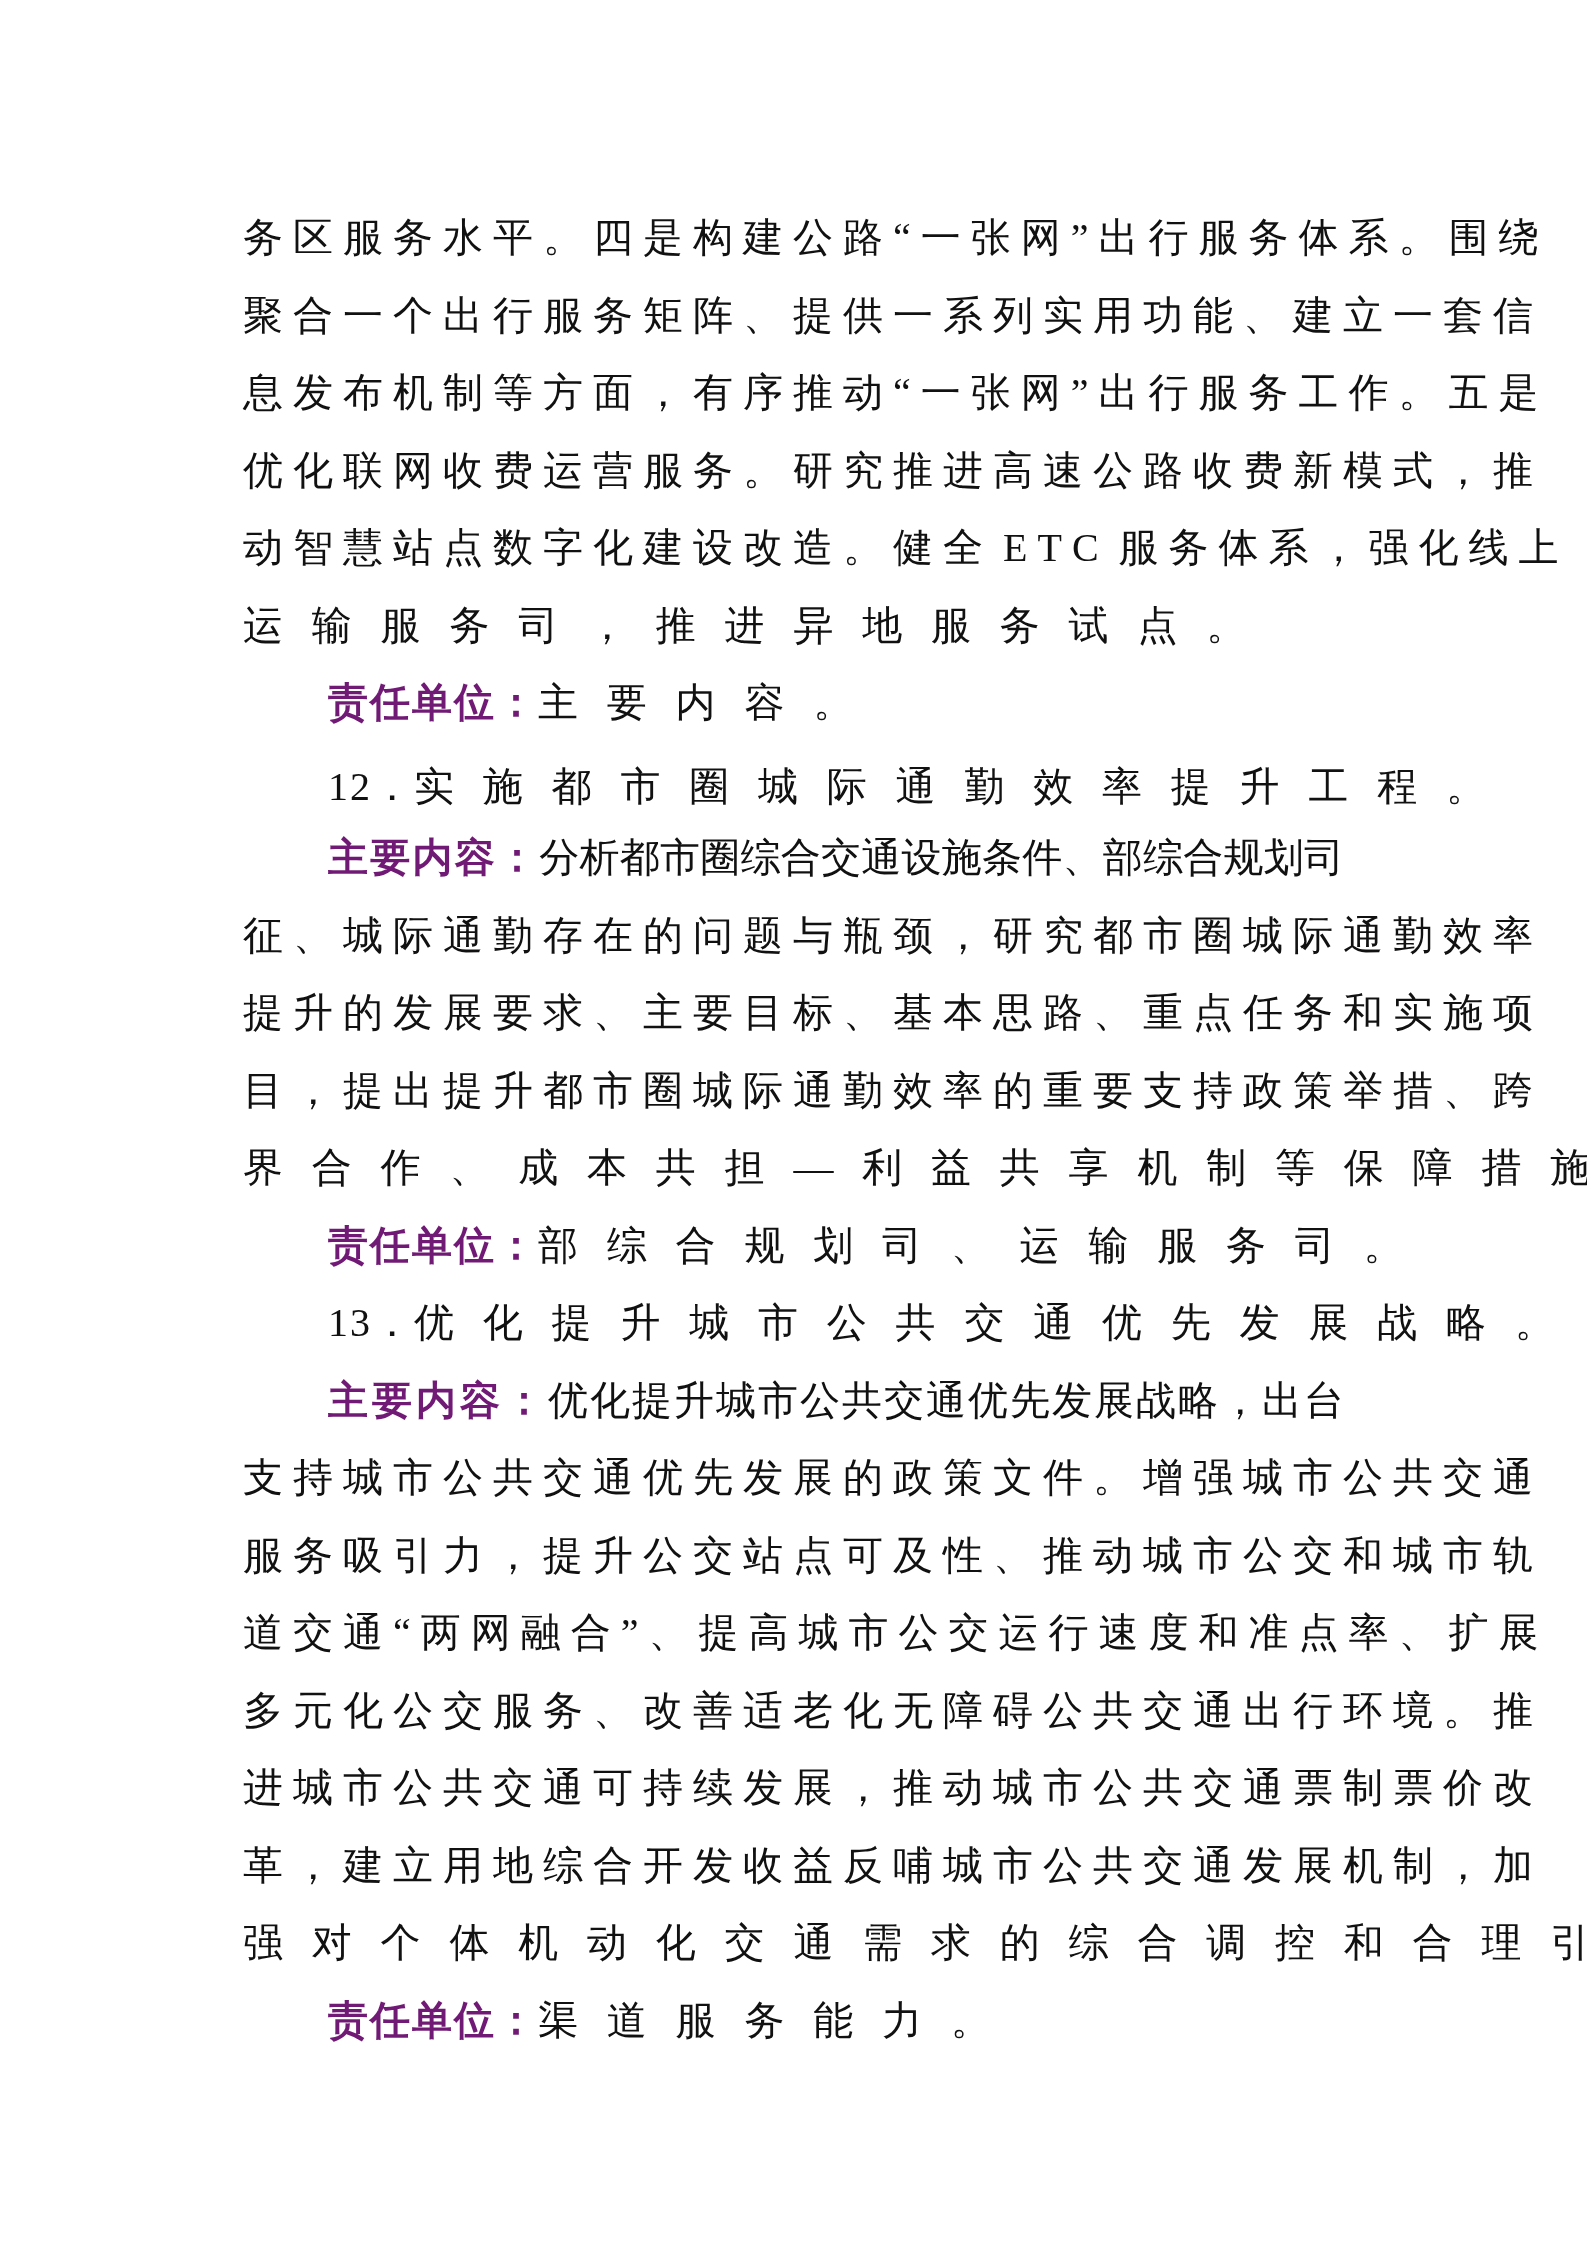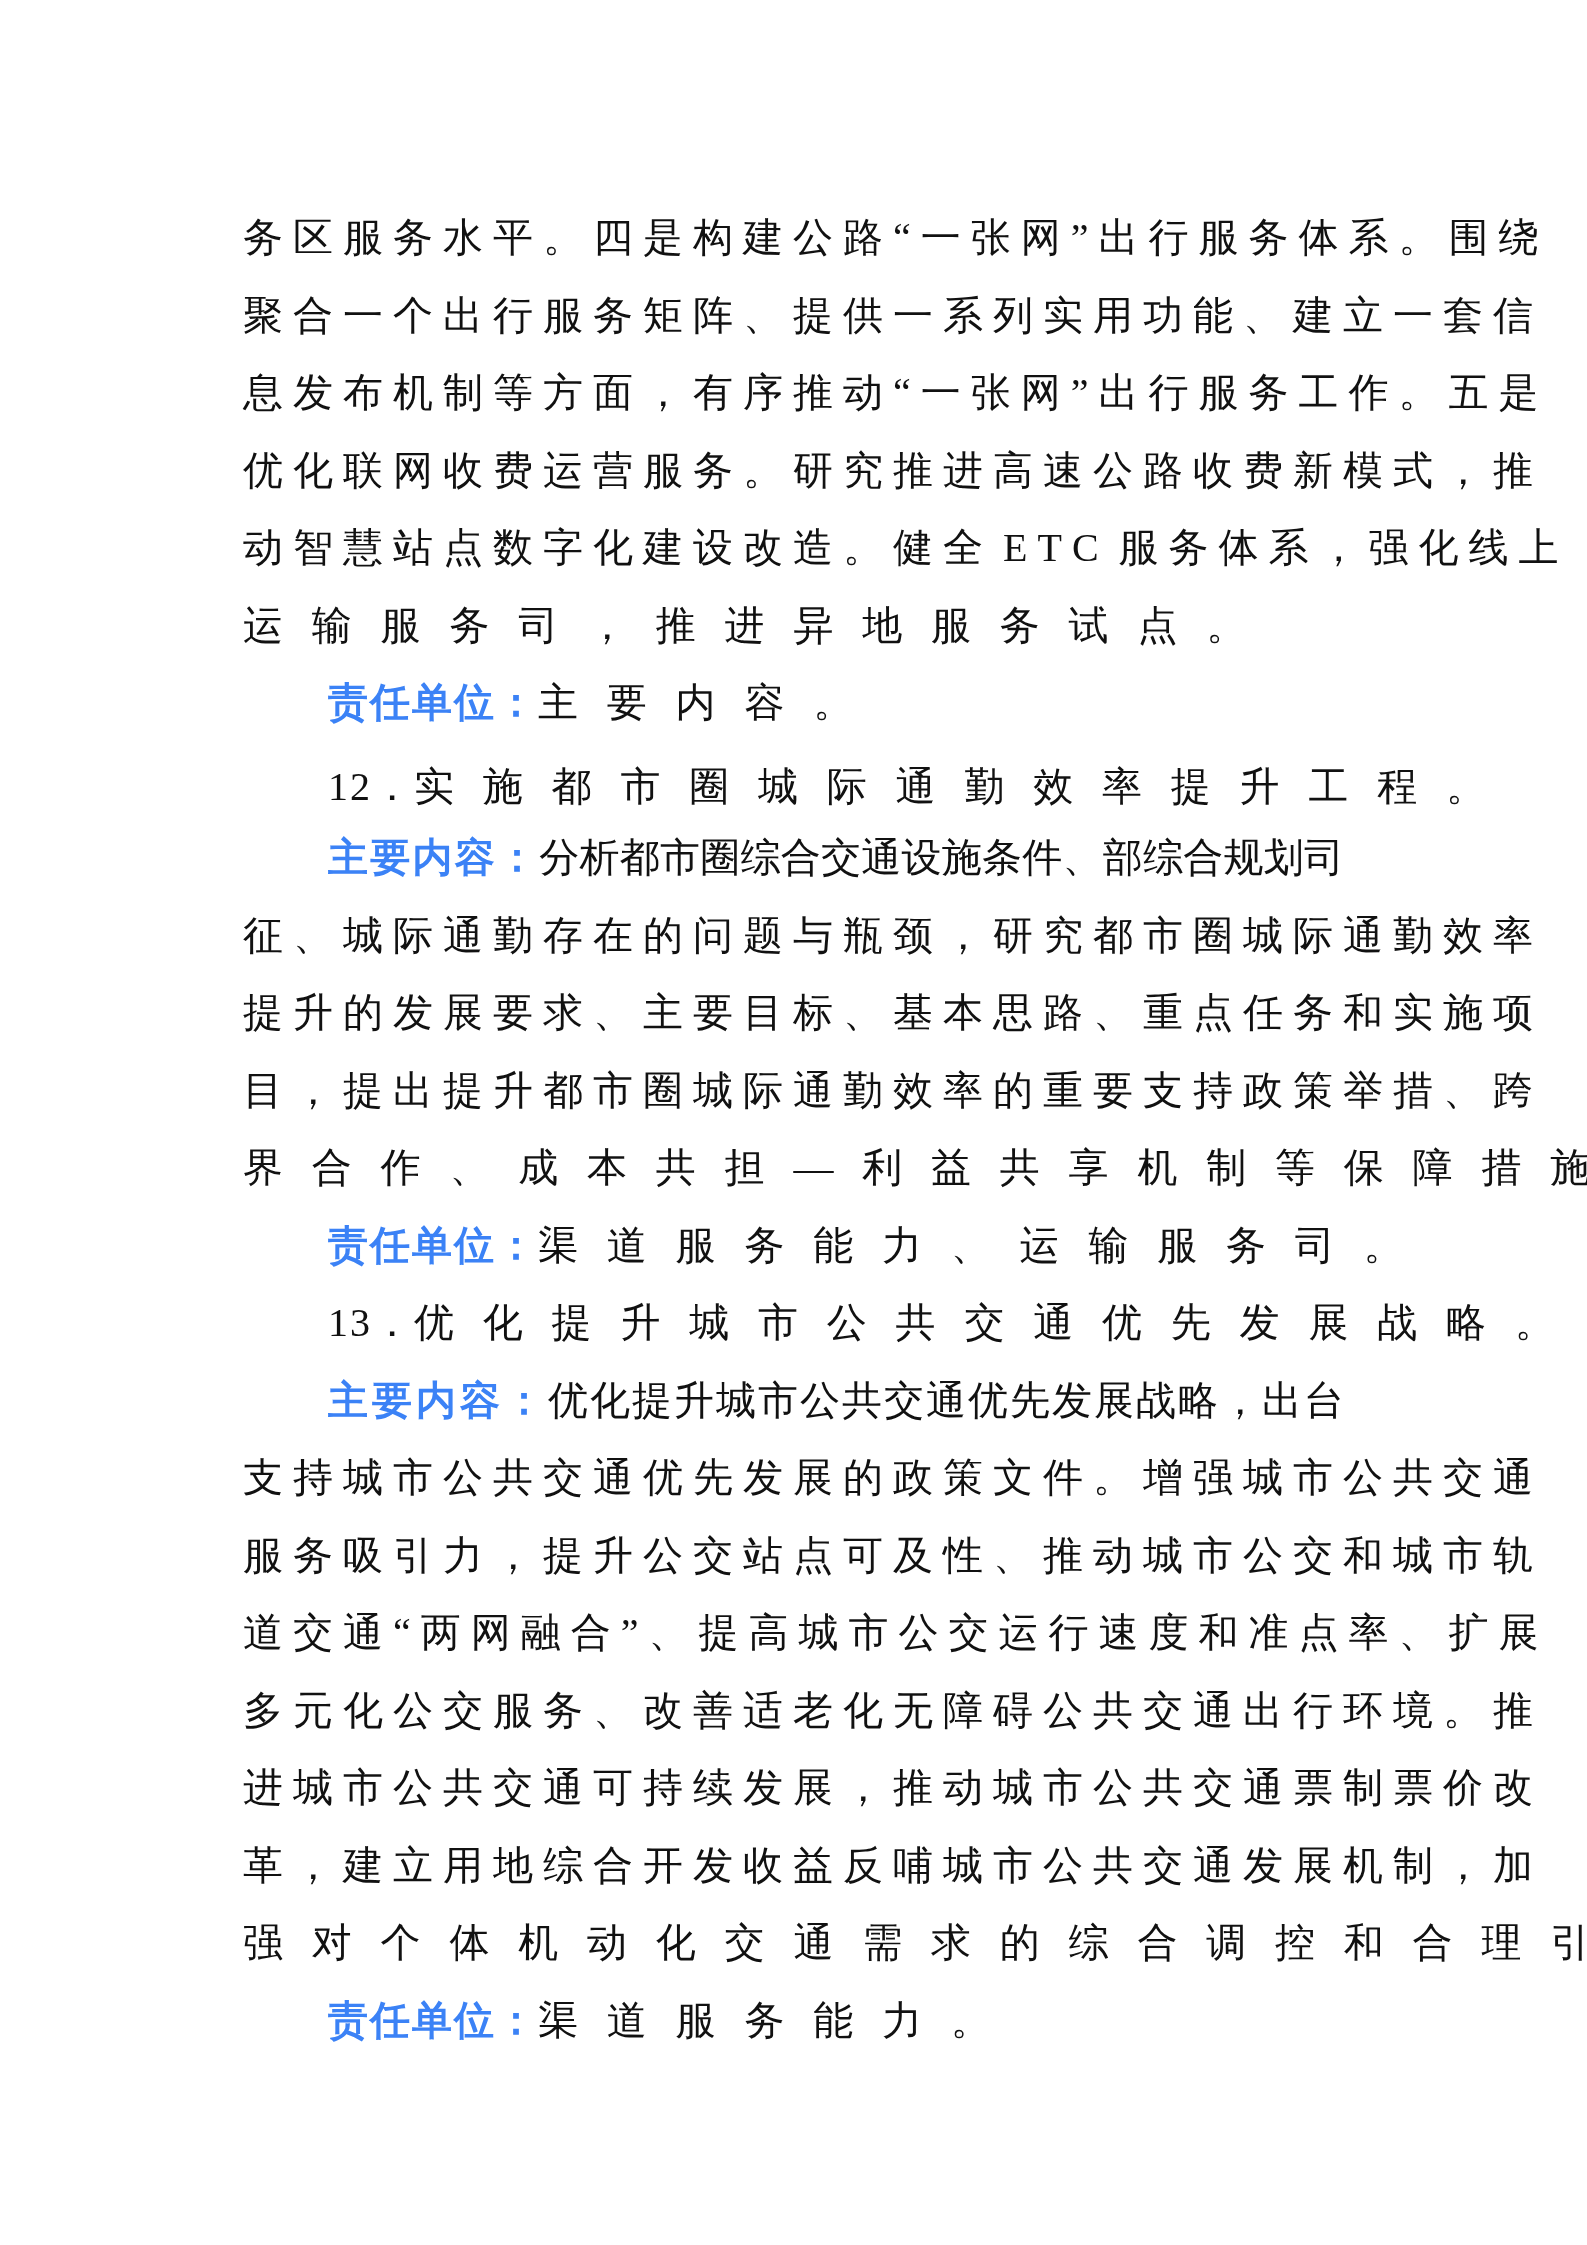--- a/index.html
+++ b/index.html
@@ -37,21 +37,21 @@
     text-align-last: left;
     letter-spacing: 28.8px;
   }
   .line.indent {
     left: 85px;
     width: 1016px;
   }
   .label {
     font-family: Liberation Mono, monospace;
     font-weight: bold;
-    color: #3b82f6;
+    color: #701a75;
     letter-spacing: 2px;
   }
   .heading-num {
     font-family: "Liberation Serif", "DejaVu Serif", serif;
     letter-spacing: 2px;
   }
 </style>
 </head>
 <body>
 
@@ -67,21 +67,21 @@
   <div class="line last indent" style="top:664px"><span class="label">责任单位：</span><span>主要内容。</span></div>
 
   <div class="line last indent" style="top:748px"><span class="heading-num">12．</span><span>实施都市圈城际通勤效率提升工程。</span></div>
 
   <div class="line indent" style="top:819px"><span class="label">主要内容：</span><span>分析都市圈综合交通设施条件、部综合规划司</span></div>
   <div class="line" style="top: 897px; word-spacing: 0px;"><span style="display: inline-block;">征</span> <span style="display: inline-block;">、</span> <span style="display: inline-block;">城</span> <span style="display: inline-block;">际</span> <span style="display: inline-block;">通</span> <span style="display: inline-block;">勤</span> <span style="display: inline-block;">存</span> <span style="display: inline-block;">在</span> <span style="display: inline-block;">的</span> <span style="display: inline-block;">问</span> <span style="display: inline-block;">题</span> <span style="display: inline-block;">与</span> <span style="display: inline-block;">瓶</span> <span style="display: inline-block;">颈</span> <span style="display: inline-block;">，</span> <span style="display: inline-block;">研</span> <span style="display: inline-block;">究</span> <span style="display: inline-block;">都</span> <span style="display: inline-block;">市</span> <span style="display: inline-block;">圈</span> <span style="display: inline-block;">城</span> <span style="display: inline-block;">际</span> <span style="display: inline-block;">通</span> <span style="display: inline-block;">勤</span> <span style="display: inline-block;">效</span> <span style="display: inline-block;">率</span> </div>
   <div class="line" style="top: 974px; word-spacing: 0px;"><span style="display: inline-block;">提</span> <span style="display: inline-block;">升</span> <span style="display: inline-block;">的</span> <span style="display: inline-block;">发</span> <span style="display: inline-block;">展</span> <span style="display: inline-block;">要</span> <span style="display: inline-block;">求</span> <span style="display: inline-block;">、</span> <span style="display: inline-block;">主</span> <span style="display: inline-block;">要</span> <span style="display: inline-block;">目</span> <span style="display: inline-block;">标</span> <span style="display: inline-block;">、</span> <span style="display: inline-block;">基</span> <span style="display: inline-block;">本</span> <span style="display: inline-block;">思</span> <span style="display: inline-block;">路</span> <span style="display: inline-block;">、</span> <span style="display: inline-block;">重</span> <span style="display: inline-block;">点</span> <span style="display: inline-block;">任</span> <span style="display: inline-block;">务</span> <span style="display: inline-block;">和</span> <span style="display: inline-block;">实</span> <span style="display: inline-block;">施</span> <span style="display: inline-block;">项</span> </div>
   <div class="line" style="top: 1052px; word-spacing: 0px;"><span style="display: inline-block;">目</span> <span style="display: inline-block;">，</span> <span style="display: inline-block;">提</span> <span style="display: inline-block;">出</span> <span style="display: inline-block;">提</span> <span style="display: inline-block;">升</span> <span style="display: inline-block;">都</span> <span style="display: inline-block;">市</span> <span style="display: inline-block;">圈</span> <span style="display: inline-block;">城</span> <span style="display: inline-block;">际</span> <span style="display: inline-block;">通</span> <span style="display: inline-block;">勤</span> <span style="display: inline-block;">效</span> <span style="display: inline-block;">率</span> <span style="display: inline-block;">的</span> <span style="display: inline-block;">重</span> <span style="display: inline-block;">要</span> <span style="display: inline-block;">支</span> <span style="display: inline-block;">持</span> <span style="display: inline-block;">政</span> <span style="display: inline-block;">策</span> <span style="display: inline-block;">举</span> <span style="display: inline-block;">措</span> <span style="display: inline-block;">、</span> <span style="display: inline-block;">跨</span> </div>
   <div class="line last" style="top:1129px">界合作、成本共担—利益共享机制等保障措施。</div>
 
-  <div class="line last indent" style="top:1207px"><span class="label">责任单位：</span><span>渠道服务能力、运输服务司。</span></div>
+  <div class="line last indent" style="top:1207px"><span class="label">责任单位：</span><span>部综合规划司、运输服务司。</span></div>
 
   <div class="line last indent" style="top:1284px"><span class="heading-num">13．</span><span>优化提升城市公共交通优先发展战略。</span></div>
 
   <div class="line indent" style="top:1362px"><span class="label">主要内容：</span><span>优化提升城市公共交通优先发展战略，出台</span></div>
   <div class="line" style="top: 1439px; word-spacing: 0px;"><span style="display: inline-block;">支</span> <span style="display: inline-block;">持</span> <span style="display: inline-block;">城</span> <span style="display: inline-block;">市</span> <span style="display: inline-block;">公</span> <span style="display: inline-block;">共</span> <span style="display: inline-block;">交</span> <span style="display: inline-block;">通</span> <span style="display: inline-block;">优</span> <span style="display: inline-block;">先</span> <span style="display: inline-block;">发</span> <span style="display: inline-block;">展</span> <span style="display: inline-block;">的</span> <span style="display: inline-block;">政</span> <span style="display: inline-block;">策</span> <span style="display: inline-block;">文</span> <span style="display: inline-block;">件</span> <span style="display: inline-block;">。</span> <span style="display: inline-block;">增</span> <span style="display: inline-block;">强</span> <span style="display: inline-block;">城</span> <span style="display: inline-block;">市</span> <span style="display: inline-block;">公</span> <span style="display: inline-block;">共</span> <span style="display: inline-block;">交</span> <span style="display: inline-block;">通</span> </div>
   <div class="line" style="top: 1517px; word-spacing: 0px;"><span style="display: inline-block;">服</span> <span style="display: inline-block;">务</span> <span style="display: inline-block;">吸</span> <span style="display: inline-block;">引</span> <span style="display: inline-block;">力</span> <span style="display: inline-block;">，</span> <span style="display: inline-block;">提</span> <span style="display: inline-block;">升</span> <span style="display: inline-block;">公</span> <span style="display: inline-block;">交</span> <span style="display: inline-block;">站</span> <span style="display: inline-block;">点</span> <span style="display: inline-block;">可</span> <span style="display: inline-block;">及</span> <span style="display: inline-block;">性</span> <span style="display: inline-block;">、</span> <span style="display: inline-block;">推</span> <span style="display: inline-block;">动</span> <span style="display: inline-block;">城</span> <span style="display: inline-block;">市</span> <span style="display: inline-block;">公</span> <span style="display: inline-block;">交</span> <span style="display: inline-block;">和</span> <span style="display: inline-block;">城</span> <span style="display: inline-block;">市</span> <span style="display: inline-block;">轨</span> </div>
   <div class="line" style="top: 1594px; word-spacing: 0px;"><span style="display: inline-block;">道</span> <span style="display: inline-block;">交</span> <span style="display: inline-block;">通</span> <span style="display: inline-block;">“</span> <span style="display: inline-block;">两</span> <span style="display: inline-block;">网</span> <span style="display: inline-block;">融</span> <span style="display: inline-block;">合</span> <span style="display: inline-block;">”</span> <span style="display: inline-block;">、</span> <span style="display: inline-block;">提</span> <span style="display: inline-block;">高</span> <span style="display: inline-block;">城</span> <span style="display: inline-block;">市</span> <span style="display: inline-block;">公</span> <span style="display: inline-block;">交</span> <span style="display: inline-block;">运</span> <span style="display: inline-block;">行</span> <span style="display: inline-block;">速</span> <span style="display: inline-block;">度</span> <span style="display: inline-block;">和</span> <span style="display: inline-block;">准</span> <span style="display: inline-block;">点</span> <span style="display: inline-block;">率</span> <span style="display: inline-block;">、</span> <span style="display: inline-block;">扩</span> <span style="display: inline-block;">展</span> </div>
   <div class="line" style="top: 1672px; word-spacing: 0px;"><span style="display: inline-block;">多</span> <span style="display: inline-block;">元</span> <span style="display: inline-block;">化</span> <span style="display: inline-block;">公</span> <span style="display: inline-block;">交</span> <span style="display: inline-block;">服</span> <span style="display: inline-block;">务</span> <span style="display: inline-block;">、</span> <span style="display: inline-block;">改</span> <span style="display: inline-block;">善</span> <span style="display: inline-block;">适</span> <span style="display: inline-block;">老</span> <span style="display: inline-block;">化</span> <span style="display: inline-block;">无</span> <span style="display: inline-block;">障</span> <span style="display: inline-block;">碍</span> <span style="display: inline-block;">公</span> <span style="display: inline-block;">共</span> <span style="display: inline-block;">交</span> <span style="display: inline-block;">通</span> <span style="display: inline-block;">出</span> <span style="display: inline-block;">行</span> <span style="display: inline-block;">环</span> <span style="display: inline-block;">境</span> <span style="display: inline-block;">。</span> <span style="display: inline-block;">推</span> </div>
   <div class="line" style="top: 1749px; word-spacing: 0px;"><span style="display: inline-block;">进</span> <span style="display: inline-block;">城</span> <span style="display: inline-block;">市</span> <span style="display: inline-block;">公</span> <span style="display: inline-block;">共</span> <span style="display: inline-block;">交</span> <span style="display: inline-block;">通</span> <span style="display: inline-block;">可</span> <span style="display: inline-block;">持</span> <span style="display: inline-block;">续</span> <span style="display: inline-block;">发</span> <span style="display: inline-block;">展</span> <span style="display: inline-block;">，</span> <span style="display: inline-block;">推</span> <span style="display: inline-block;">动</span> <span style="display: inline-block;">城</span> <span style="display: inline-block;">市</span> <span style="display: inline-block;">公</span> <span style="display: inline-block;">共</span> <span style="display: inline-block;">交</span> <span style="display: inline-block;">通</span> <span style="display: inline-block;">票</span> <span style="display: inline-block;">制</span> <span style="display: inline-block;">票</span> <span style="display: inline-block;">价</span> <span style="display: inline-block;">改</span> </div>
   <div class="line" style="top: 1827px; word-spacing: 0px;"><span style="display: inline-block;">革</span> <span style="display: inline-block;">，</span> <span style="display: inline-block;">建</span> <span style="display: inline-block;">立</span> <span style="display: inline-block;">用</span> <span style="display: inline-block;">地</span> <span style="display: inline-block;">综</span> <span style="display: inline-block;">合</span> <span style="display: inline-block;">开</span> <span style="display: inline-block;">发</span> <span style="display: inline-block;">收</span> <span style="display: inline-block;">益</span> <span style="display: inline-block;">反</span> <span style="display: inline-block;">哺</span> <span style="display: inline-block;">城</span> <span style="display: inline-block;">市</span> <span style="display: inline-block;">公</span> <span style="display: inline-block;">共</span> <span style="display: inline-block;">交</span> <span style="display: inline-block;">通</span> <span style="display: inline-block;">发</span> <span style="display: inline-block;">展</span> <span style="display: inline-block;">机</span> <span style="display: inline-block;">制</span> <span style="display: inline-block;">，</span> <span style="display: inline-block;">加</span> </div>

